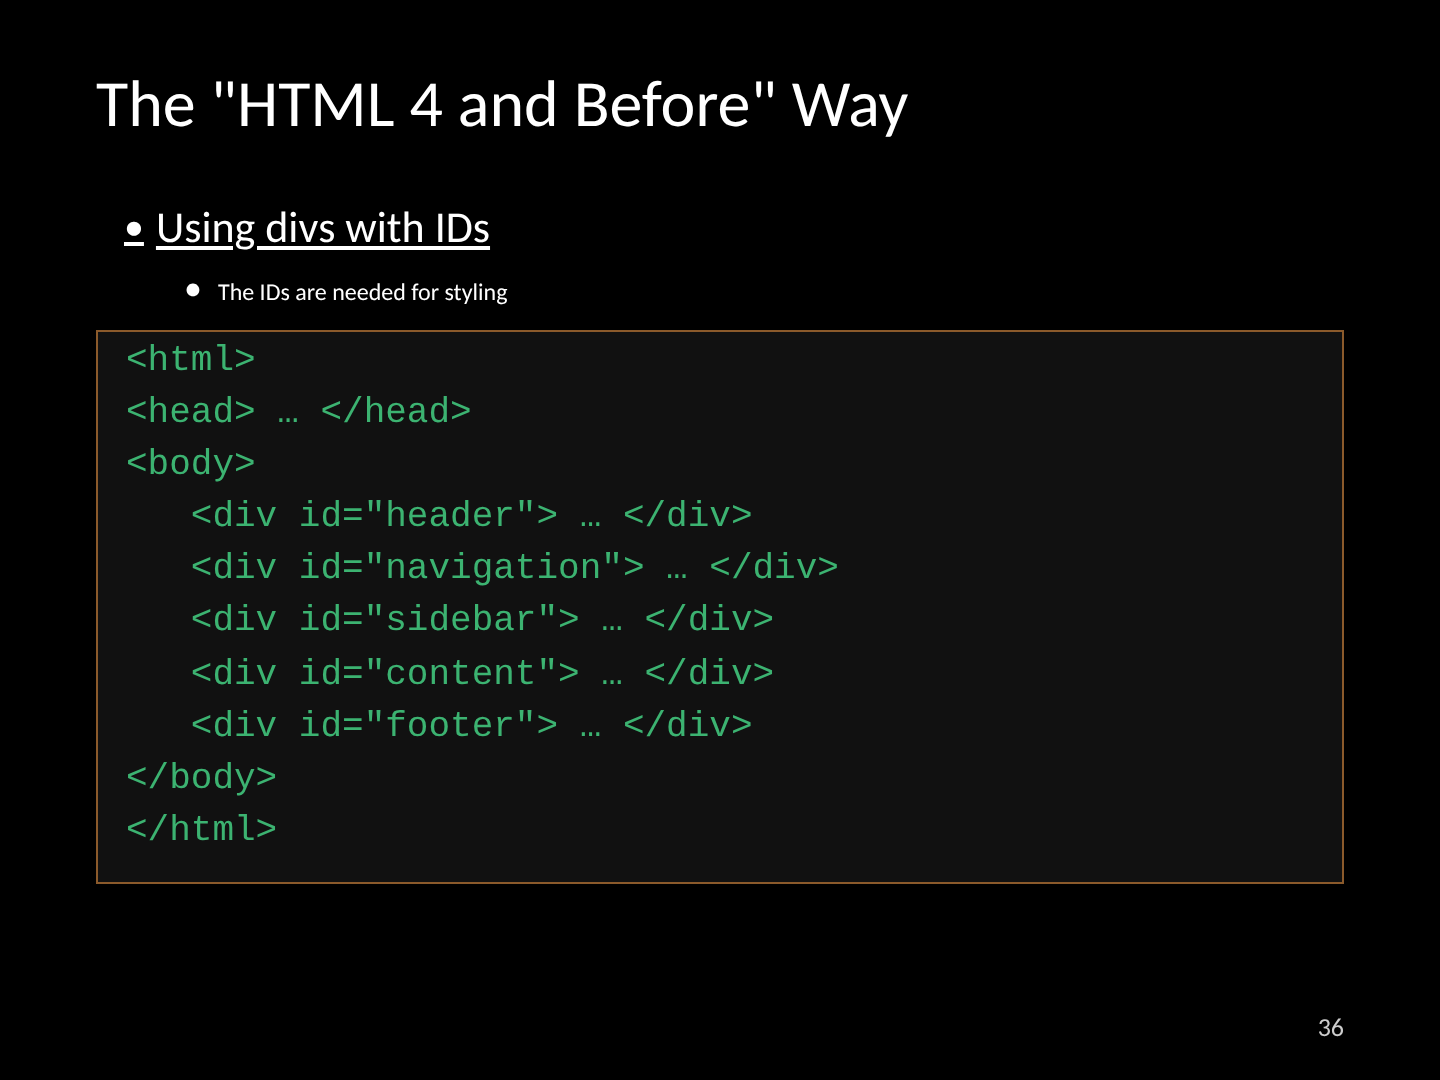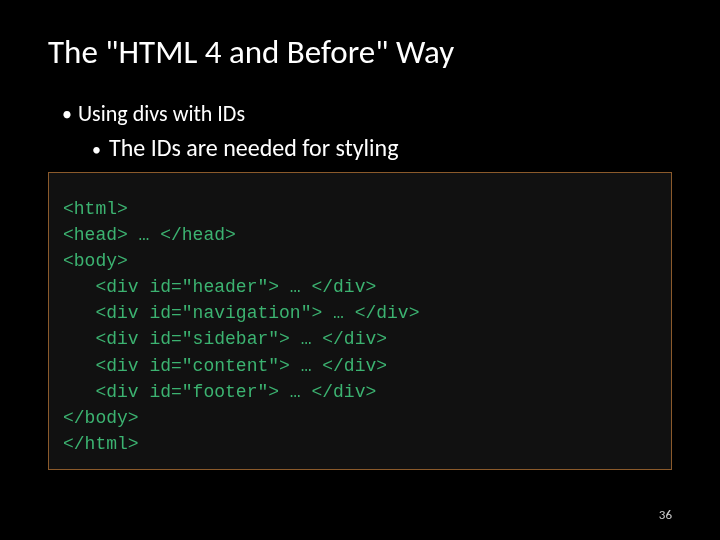--- a/index.html
+++ b/index.html
@@ -23,46 +23,47 @@
   }
   .bullets {
     padding-left: 14px;
   }
   .bullet-l1 {
     font-size: 22px;
     color: #fff;
     margin-bottom: 6px;
     display: flex;
     align-items: center;
+    text-decoration: underline;
   }
   .bullet-l1::before {
     content: "•";
     color: #fff;
     margin-right: 6px;
     font-size: 20px;
   }
   .bullet-l2 {
-    font-size: 24px;
+    font-size: 12px;
     color: #fff;
     margin-left: 30px;
     margin-bottom: 10px;
     display: flex;
     align-items: baseline;
   }
   .bullet-l2::before {
     content: "•";
     color: #fff;
     margin-right: 8px;
     font-size: 18px;
   }
   .code-block {
     margin: 4px 0 0 0;
     background: #111;
     border: 1px solid #8b5a2b;
-    padding: 23px 14px 12px 14px;
+    padding: 2px 14px 12px 14px;
     font-family: Consolas, "Courier New", monospace;
     font-size: 18px;
     line-height: 1.45;
     white-space: pre;
   }
   .code-block .kw { color: #3cb371; } 
   .page-num {
     position: absolute;
     bottom: 18px;
     right: 48px;

